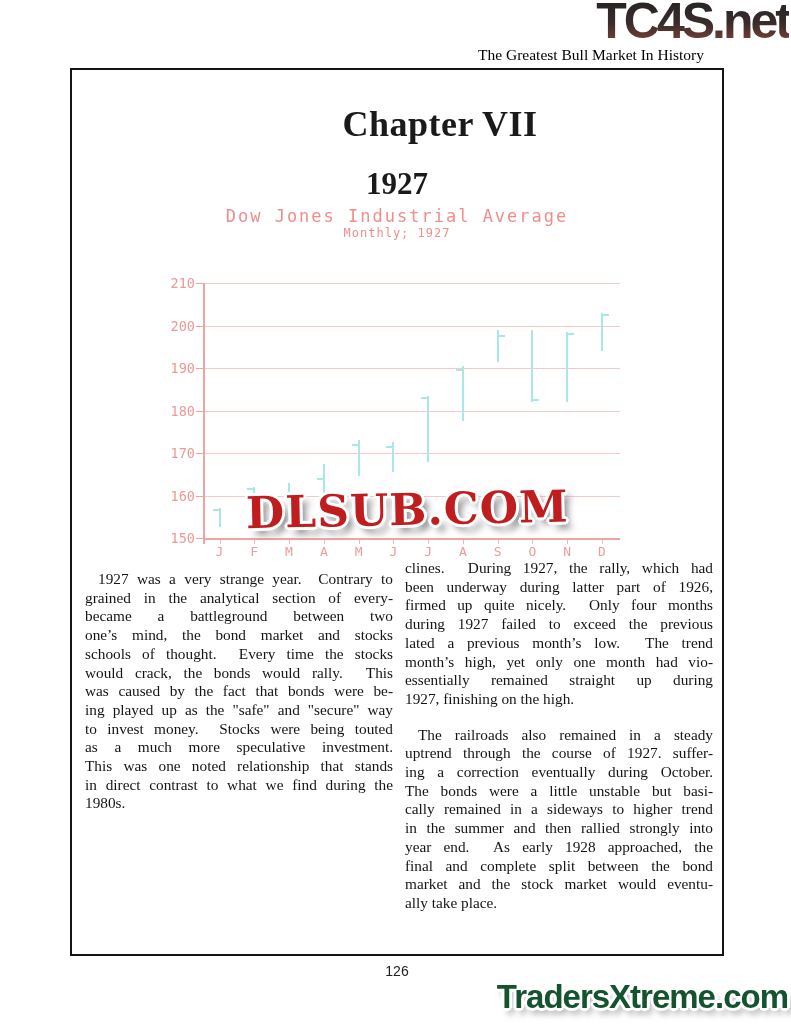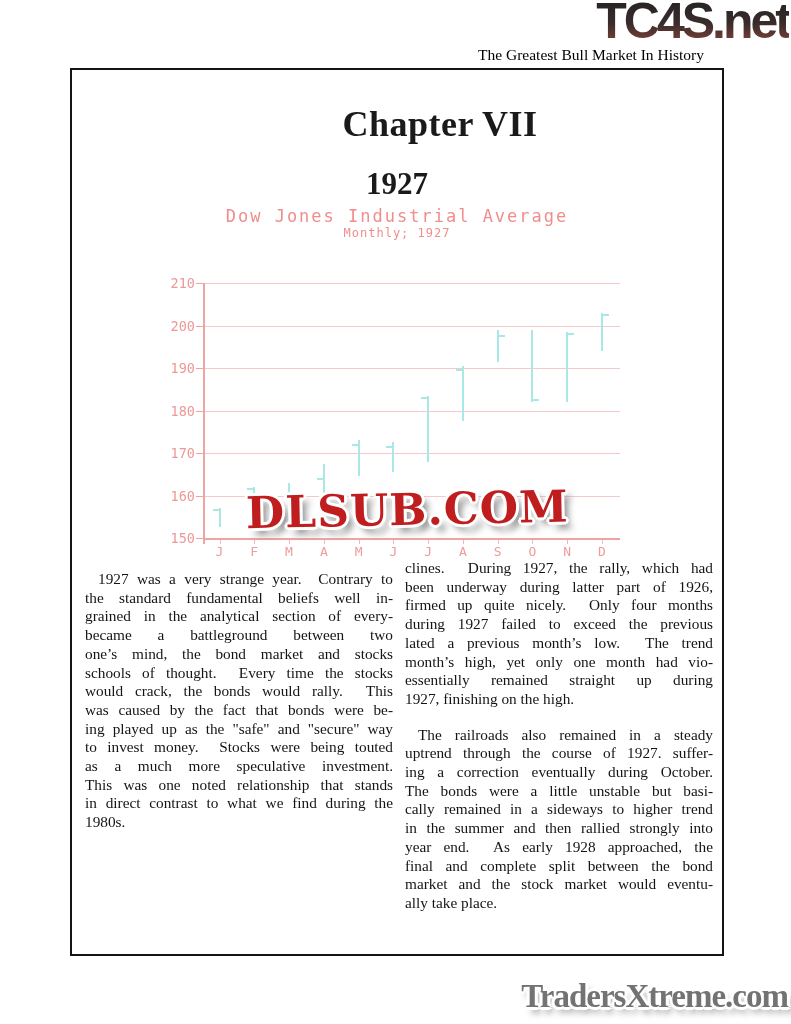--- a/index.html
+++ b/index.html
@@ -47,22 +47,22 @@
 
   
   .wm-chart{position:absolute;left:246px;top:481px;width:304px;height:60px;line-height:58px;
             text-align:center;font-family:"DejaVu Serif","Liberation Serif",serif;
             font-weight:bold;font-size:44px;letter-spacing:1px;color:#c01d1f;
             transform:rotate(-1.2deg);
             text-shadow:
               -3px 0 0 #fff,3px 0 0 #fff,0 -3px 0 #fff,0 3px 0 #fff,
               -2px -2px 0 #fff,2px -2px 0 #fff,-2px 2px 0 #fff,2px 2px 0 #fff,
               6px 7px 7px rgba(110,110,110,.8);}
-  .wm-footer{position:absolute;right:3px;top:978px;font-family:Liberation Serif, serif;
-             font-weight:bold;font-size:33px;letter-spacing:-1px;color:#737373;
+  .wm-footer{position:absolute;right:3px;top:978px;font-family:Liberation Sans, sans-serif;
+             font-weight:bold;font-size:33px;letter-spacing:-1px;color:#14532d;
              text-shadow:
                -3px 0 0 #fff,3px 0 0 #fff,0 -3px 0 #fff,0 3px 0 #fff,
                -2px -2px 0 #fff,2px -2px 0 #fff,-2px 2px 0 #fff,2px 2px 0 #fff,
                4px 6px 6px rgba(120,120,120,.75);}
 
   
   .col{position:absolute;width:308px;font-size:15.3px;line-height:18.7px;color:#141414;}
   #col-left{left:85px;top:570px;}
   #col-right{left:405px;top:559px;}
   .jline{text-align:justify;text-align-last:justify;}
@@ -157,21 +157,20 @@
       <div class="ctick" style="left: 442.97px; top: 37.875px;"></div>
       <div class="mlab" style="left: 431.97px; top: 268px;">D</div>
       <div class="mtick" style="left: 441.97px; top: 264px;"></div>
     </div>
 
   <div class="wm-chart">DLSUB.COM</div>
 
   <div class="col" id="col-left">
       <div class="para">
         <div class="jline" style="text-indent: 13px;">1927 was a very strange year.&nbsp; Contrary to</div>
-        <div class="jline">the standard fundamental beliefs well in-</div>
         <div class="jline">grained in the analytical section of every-</div>
         <div class="jline">became a battleground between two</div>
         <div class="jline">one’s mind, the bond market and stocks</div>
         <div class="jline">schools of thought.&nbsp; Every time the stocks</div>
         <div class="jline">would crack, the bonds would rally.&nbsp; This</div>
         <div class="jline">was caused by the fact that bonds were be-</div>
         <div class="jline">ing played up as the "safe" and "secure" way</div>
         <div class="jline">to invest money.&nbsp; Stocks were being touted</div>
         <div class="jline">as a much more speculative investment.</div>
         <div class="jline">This was one noted relationship that stands</div>
@@ -197,15 +196,16 @@
         <div class="jline">The bonds were a little unstable but basi-</div>
         <div class="jline">cally remained in a sideways to higher trend</div>
         <div class="jline">in the summer and then rallied strongly into</div>
         <div class="jline">year end.&nbsp; As early 1928 approached, the</div>
         <div class="jline">final and complete split between the bond</div>
         <div class="jline">market and the stock market would eventu-</div>
         <div class="jline end">ally take place.</div>
       </div>
     </div>
 
+  <div class="pageno">126</div>
   <div class="wm-footer">TradersXtreme.com</div>
 
 </div>
 
 </body></html>

